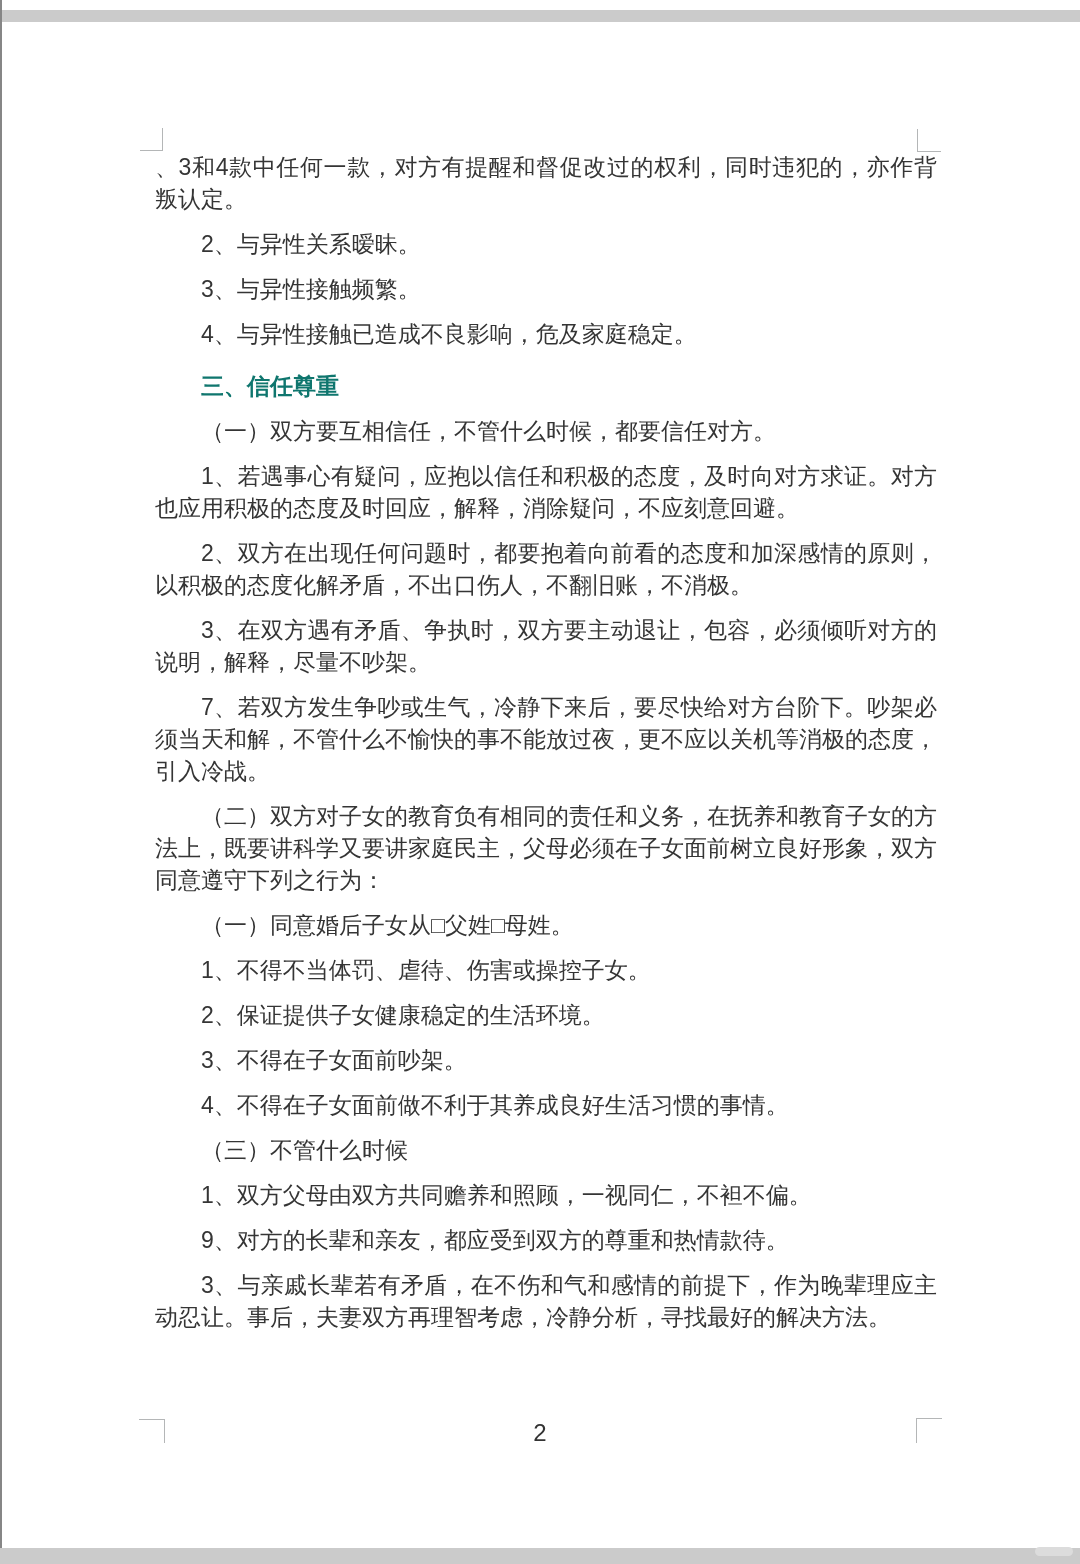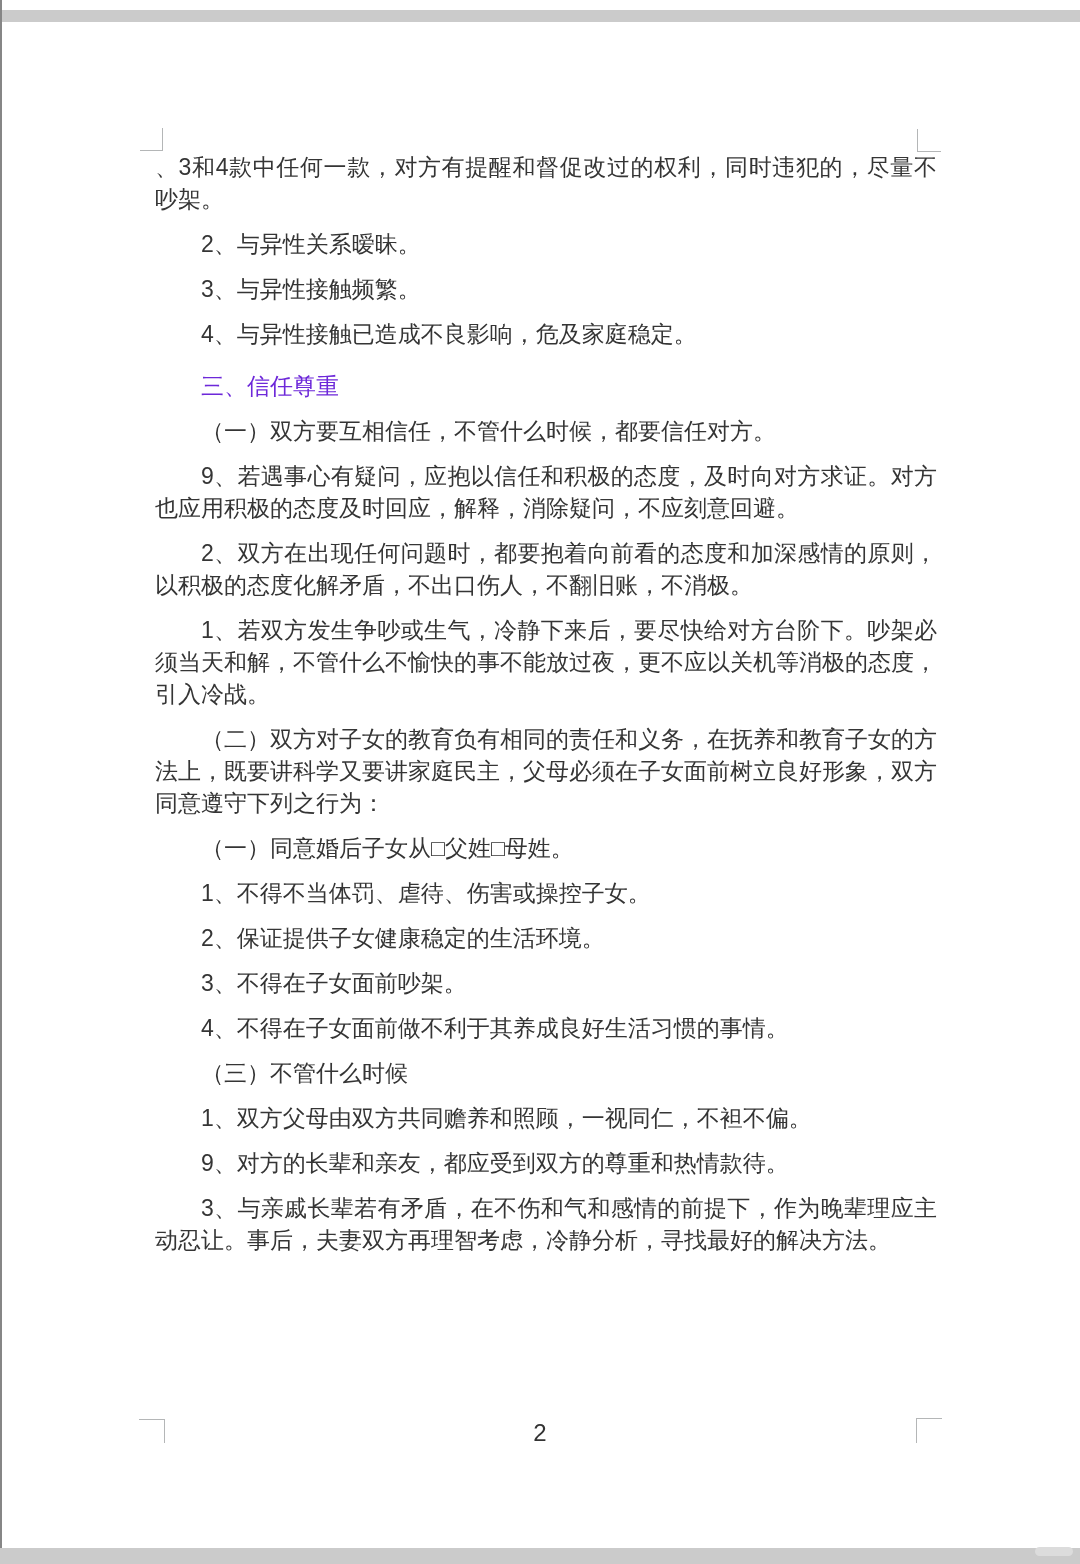--- a/index.html
+++ b/index.html
@@ -42,50 +42,51 @@
   .page-content {
     position: absolute; left: 155px; top: 151px;
     width: 782px;
     color: #353535;
     font-size: 23px;
     line-height: 32px;
     text-align: justify;
   }
   .para { margin-bottom: 13px; text-indent: 2em; }
   .para.no-indent { text-indent: 0; }
-  .para.heading { font-weight: normal; color: #6d28d9; margin-top: 20px; }
+  .para.heading { font-weight: bold; color: #0f766e; margin-top: 20px; }
   .page-number {
     position: absolute; left: 0; top: 1420px;
     width: 1080px;
     text-align: center;
     font-size: 24px; line-height: 26px;
     color: #333333;
   }
 </style>
 </head>
 <body>
 
 <div class="top-bar"></div>
 <div class="left-edge-line"></div>
 
 <div class="crop tl"></div>
 <div class="crop tr"></div>
 <div class="crop bl"></div>
 <div class="crop br"></div>
 
 <div class="page-content">
-    <p class="para no-indent">、3和4款中任何一款，对方有提醒和督促改过的权利，同时违犯的，尽量不吵架。</p>
+    <p class="para no-indent">、3和4款中任何一款，对方有提醒和督促改过的权利，同时违犯的，亦作背叛认定。</p>
     <p class="para body">2、与异性关系暧昧。</p>
     <p class="para body">3、与异性接触频繁。</p>
     <p class="para body">4、与异性接触已造成不良影响，危及家庭稳定。</p>
     <p class="para heading">三、信任尊重</p>
     <p class="para body">（一）双方要互相信任，不管什么时候，都要信任对方。</p>
-    <p class="para body">9、若遇事心有疑问，应抱以信任和积极的态度，及时向对方求证。对方也应用积极的态度及时回应，解释，消除疑问，不应刻意回避。</p>
+    <p class="para body">1、若遇事心有疑问，应抱以信任和积极的态度，及时向对方求证。对方也应用积极的态度及时回应，解释，消除疑问，不应刻意回避。</p>
     <p class="para body">2、双方在出现任何问题时，都要抱着向前看的态度和加深感情的原则，以积极的态度化解矛盾，不出口伤人，不翻旧账，不消极。</p>
-    <p class="para body">1、若双方发生争吵或生气，冷静下来后，要尽快给对方台阶下。吵架必须当天和解，不管什么不愉快的事不能放过夜，更不应以关机等消极的态度，引入冷战。</p>
+    <p class="para body">3、在双方遇有矛盾、争执时，双方要主动退让，包容，必须倾听对方的说明，解释，尽量不吵架。</p>
+    <p class="para body">7、若双方发生争吵或生气，冷静下来后，要尽快给对方台阶下。吵架必须当天和解，不管什么不愉快的事不能放过夜，更不应以关机等消极的态度，引入冷战。</p>
     <p class="para body">（二）双方对子女的教育负有相同的责任和义务，在抚养和教育子女的方法上，既要讲科学又要讲家庭民主，父母必须在子女面前树立良好形象，双方同意遵守下列之行为：</p>
     <p class="para body">（一）同意婚后子女从□父姓□母姓。</p>
     <p class="para body">1、不得不当体罚、虐待、伤害或操控子女。</p>
     <p class="para body">2、保证提供子女健康稳定的生活环境。</p>
     <p class="para body">3、不得在子女面前吵架。</p>
     <p class="para body">4、不得在子女面前做不利于其养成良好生活习惯的事情。</p>
     <p class="para body">（三）不管什么时候</p>
     <p class="para body">1、双方父母由双方共同赡养和照顾，一视同仁，不袒不偏。</p>
     <p class="para body">9、对方的长辈和亲友，都应受到双方的尊重和热情款待。</p>
     <p class="para body">3、与亲戚长辈若有矛盾，在不伤和气和感情的前提下，作为晚辈理应主动忍让。事后，夫妻双方再理智考虑，冷静分析，寻找最好的解决方法。</p>

